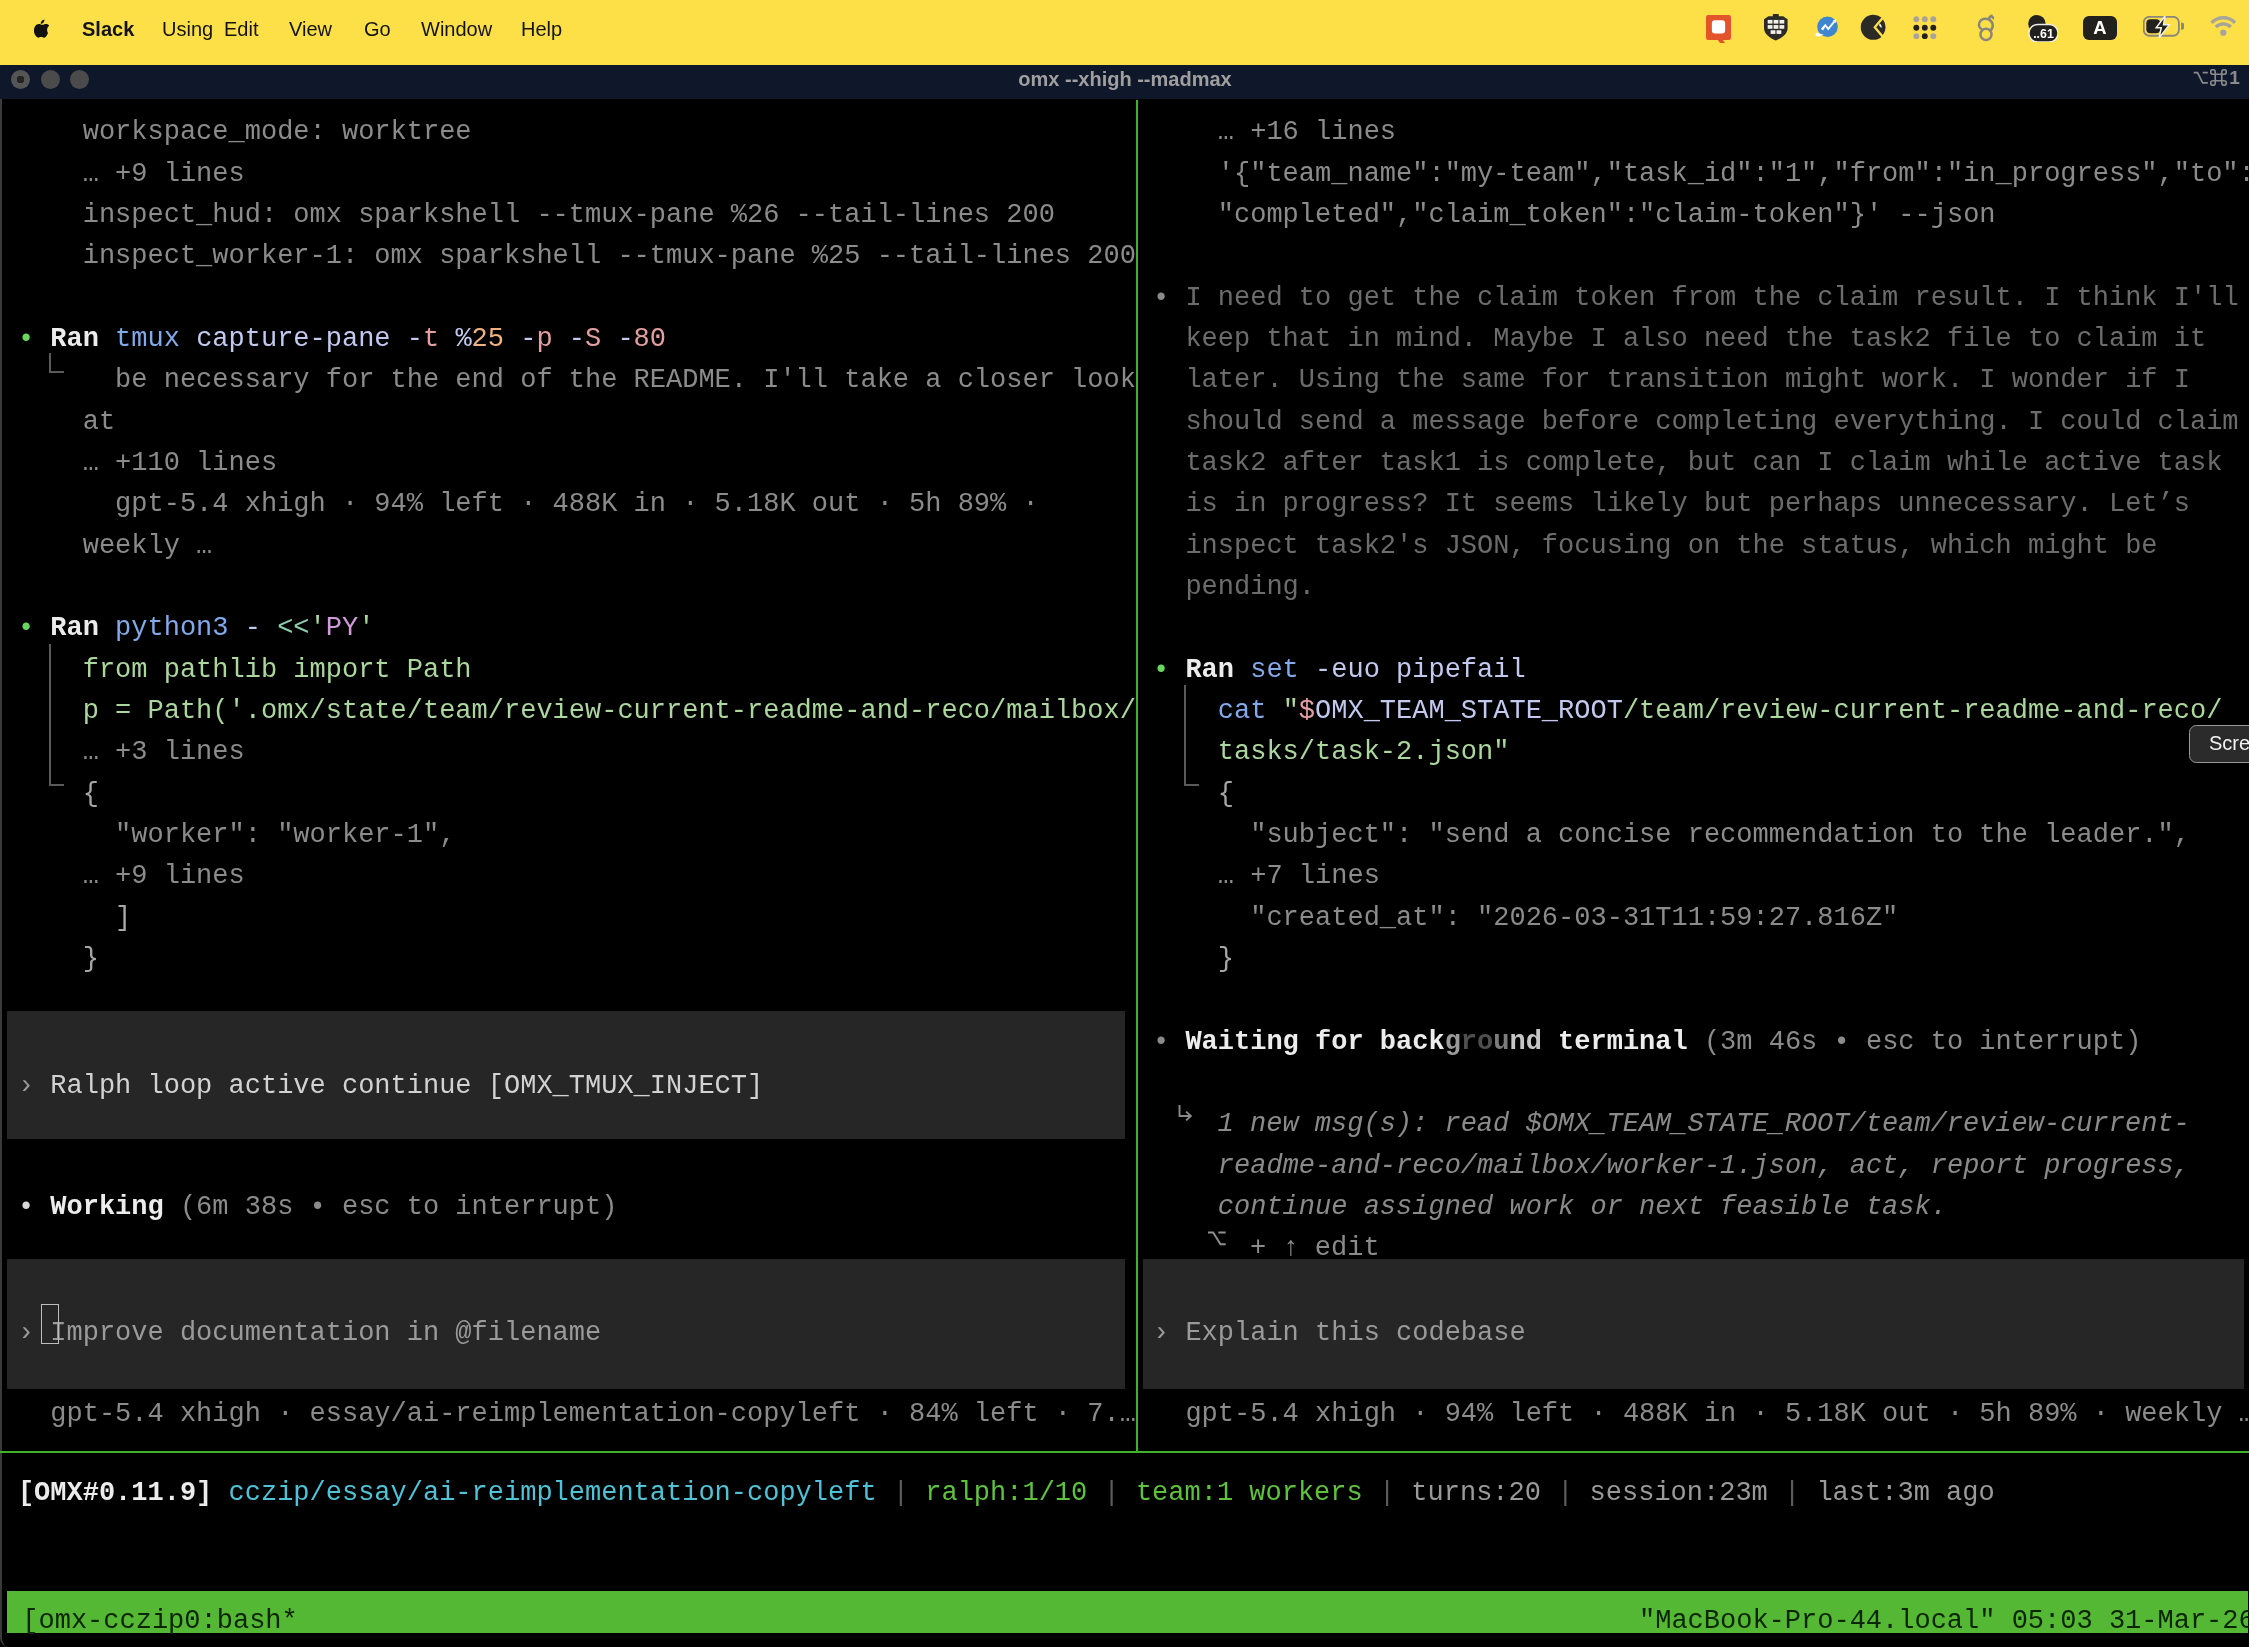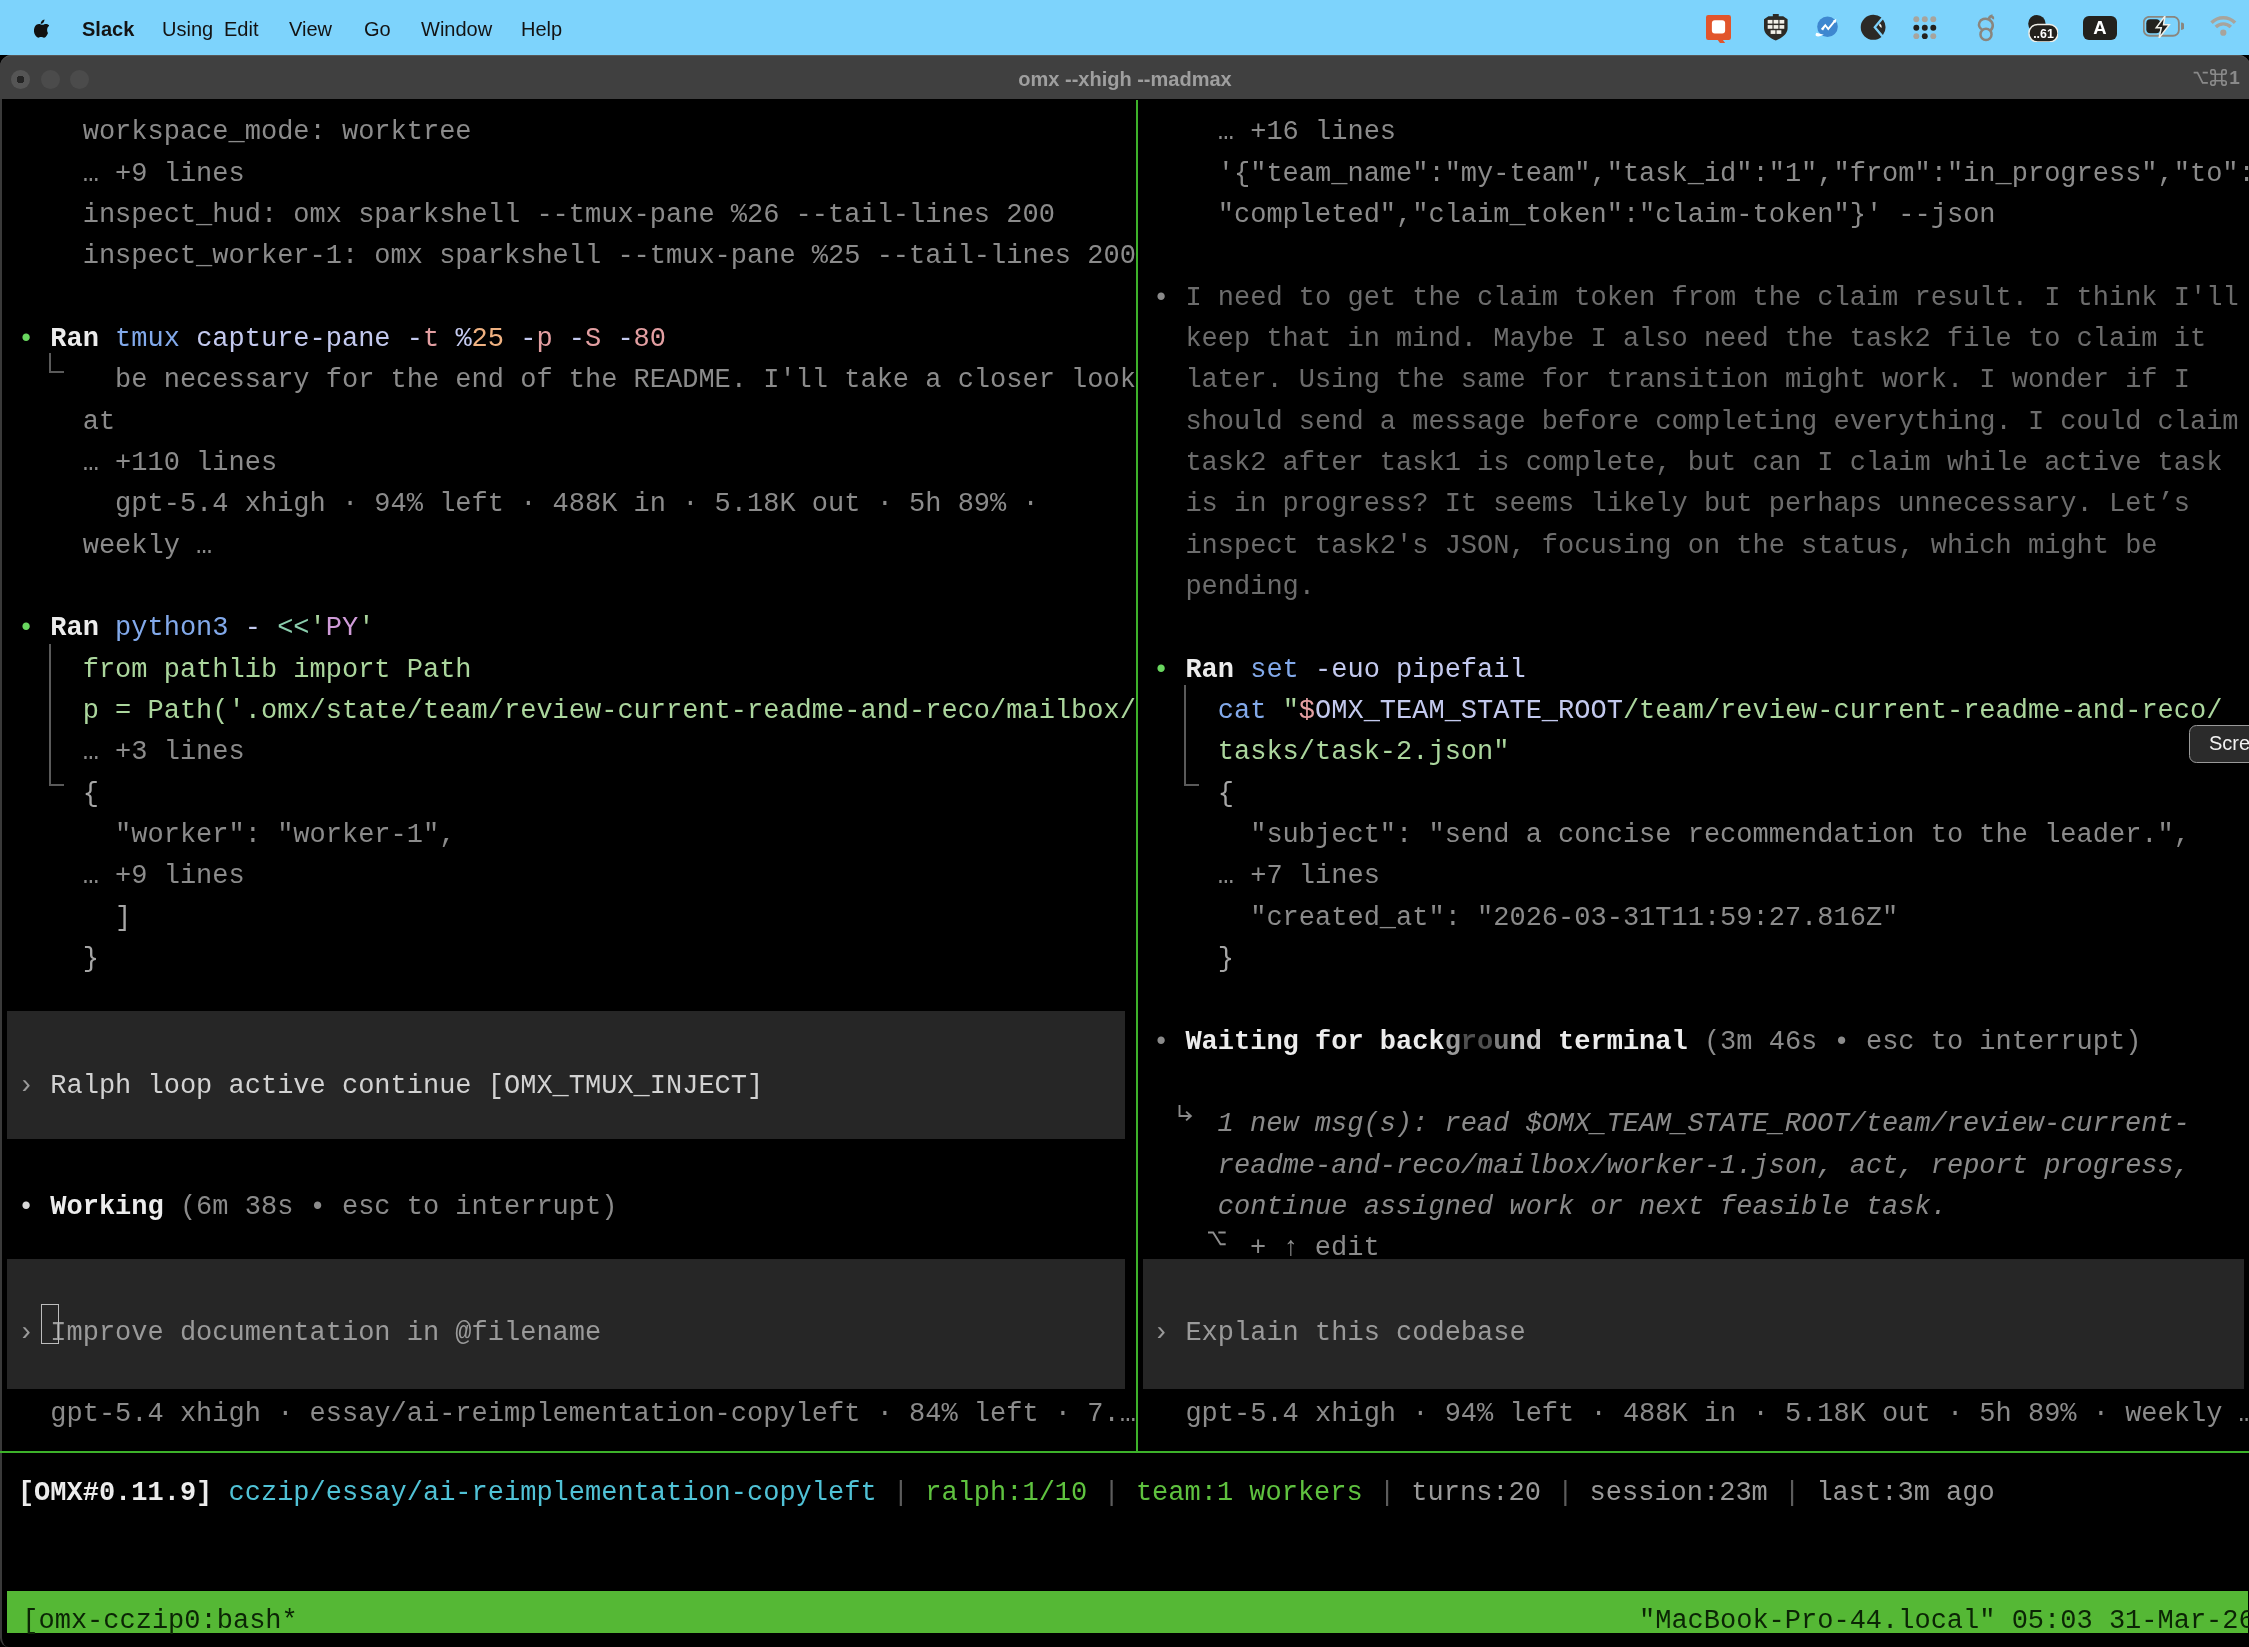--- a/index.html
+++ b/index.html
@@ -1,19 +1,19 @@
 <!DOCTYPE html>
 <html style="font-size:11.8px"><head><meta charset="utf-8"><style>
 *{margin:0;padding:0;box-sizing:border-box}
 html,body{width:2250px;height:1648px;background:#000;overflow:hidden;position:relative;font-family:"Liberation Sans",sans-serif}
-#menubar{position:absolute;left:0;top:0;width:2250px;height:55px;background:#7dd3fc;z-index:5}
+#menubar{position:absolute;left:0;top:0;width:2250px;height:65px;background:#fde047;z-index:5}
 .mi{position:absolute;top:0;height:55px;line-height:58px;font-size:20px;color:#131313}
 .ic{position:absolute}
 #win{position:absolute;left:0;top:55px;width:2250px;height:1592px;background:#000;border-radius:11.8px 11.8px 8.9px 8.9px;border-left:2.2px solid #3a3a3a;border-top:1.5px solid #565656}
-#titlebar{position:absolute;left:0;top:55px;width:2250px;height:44px;background:#404040;border-radius:11.8px 11.8px 0 0;border-top:1.5px solid #565656;z-index:2}
+#titlebar{position:absolute;left:0;top:55px;width:2250px;height:44px;background:#0f172a;border-radius:11.8px 11.8px 0 0;border-top:1.5px solid #565656;z-index:2}
 .tlight{position:absolute;top:14px;width:19px;height:19px;border-radius:50%;background:#4b4b4b}
 #ttext{position:absolute;top:0;width:100%;text-align:center;font-size:20px;font-weight:bold;color:#9f9f9f;line-height:46px}
 .tl{position:absolute;font-family:"Liberation Mono",monospace;font-size:27px;line-height:41px;white-space:pre;margin:9px}
 .g{color:#8b8b8b} .gb{color:#a6a6a6} .w{color:#ececec;font-weight:bold}
 .it{color:#6c6c6c;} .itg{color:#8a8a8a;font-style:italic}
 .b{color:#82a9ea} .lv{color:#c3c9ee} .pk{color:#e39fa2} .or{color:#efb181}
 .gr{color:#abd69d} .tlx{color:#8bcfae} .oc{color:#cf9bd8}
 .gdot{color:#8a8a8a} .bl{color:#69d75f}
 .cy{color:#50c2d6} .gg{color:#5fc23f} .sep{color:#5c5c5c} .g2{color:#9a9a9a}
 .box{position:absolute;background:#262626}

